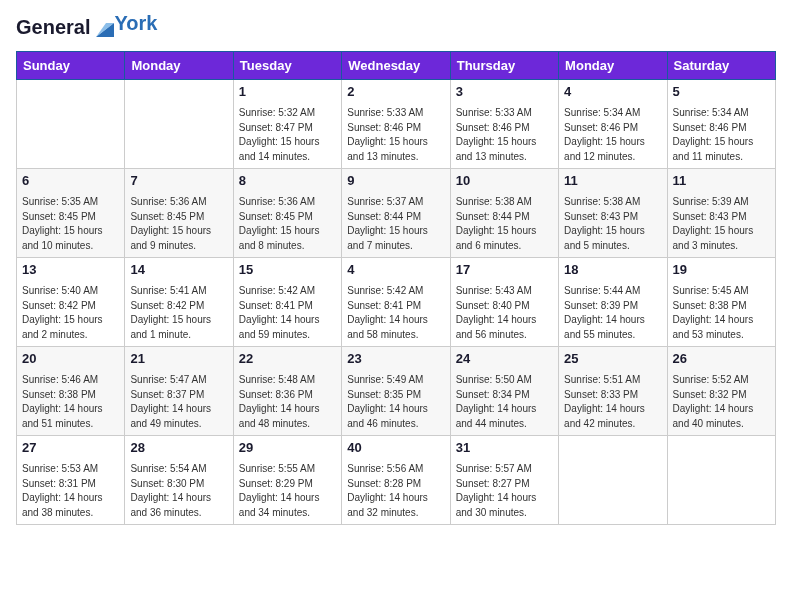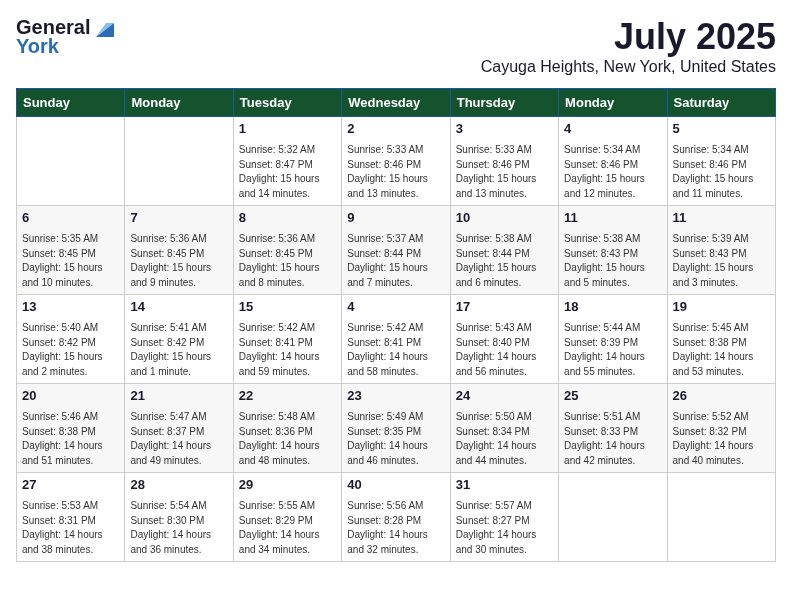--- a/index.html
+++ b/index.html
@@ -11,42 +11,42 @@
       padding: 16px;
     }
     .header {
       display: flex;
       justify-content: space-between;
       align-items: flex-start;
       margin-bottom: 12px;
     }
     .logo {
       display: flex;
-      flex-direction: column;
+      flex-direction: row;
       align-items: flex-start;
     }
     .title-block {
       text-align: right;
     }
     .month-title {
       font-size: 36px;
       font-weight: bold;
       color: #1a1a2e;
     }
     .location-title {
       font-size: 16px;
       color: #1a1a2e;
     }
     .calendar {
       width: 100%;
       border-collapse: collapse;
       border: 1px solid #ccc;
     }
     .calendar th {
-      background-color: #14532d;
+      background-color: #6d28d9;
       color: #fff;
       font-size: 13px;
       font-weight: bold;
       padding: 6px 6px;
       text-align: left;
       border: 1px solid #1a5a9e;
     }
     .calendar td {
       width: 107px;
       vertical-align: top;
@@ -88,24 +88,20 @@
   <div class="logo">
     <div class="logo-text-row">
       <span style="font-size:20px;font-weight:bold;color:#1a1a2e;">General</span>
       <svg width="22" height="18" viewBox="0 0 22 18" style="margin-left:2px;">
         <polygon points="4,18 22,4 22,18" fill="#2a6db5"></polygon>
         <polygon points="4,18 14,4 22,4" fill="#5ba3e0" opacity="0.7"></polygon>
       </svg>
     </div>
     <span style="font-size:20px;font-weight:bold;color:#2a6db5;margin-top:-4px;">York</span>
   </div>
-  <div class="title-block">
-    <div class="month-title">July 2025</div>
-    <div class="location-title">Cayuga Heights, New York, United States</div>
-  </div>
 </div>
 
 <table class="calendar">
   <thead>
     <tr>
     <th>Sunday</th>
         <th>Monday</th>
         <th>Tuesday</th>
         <th>Wednesday</th>
         <th>Thursday</th>

